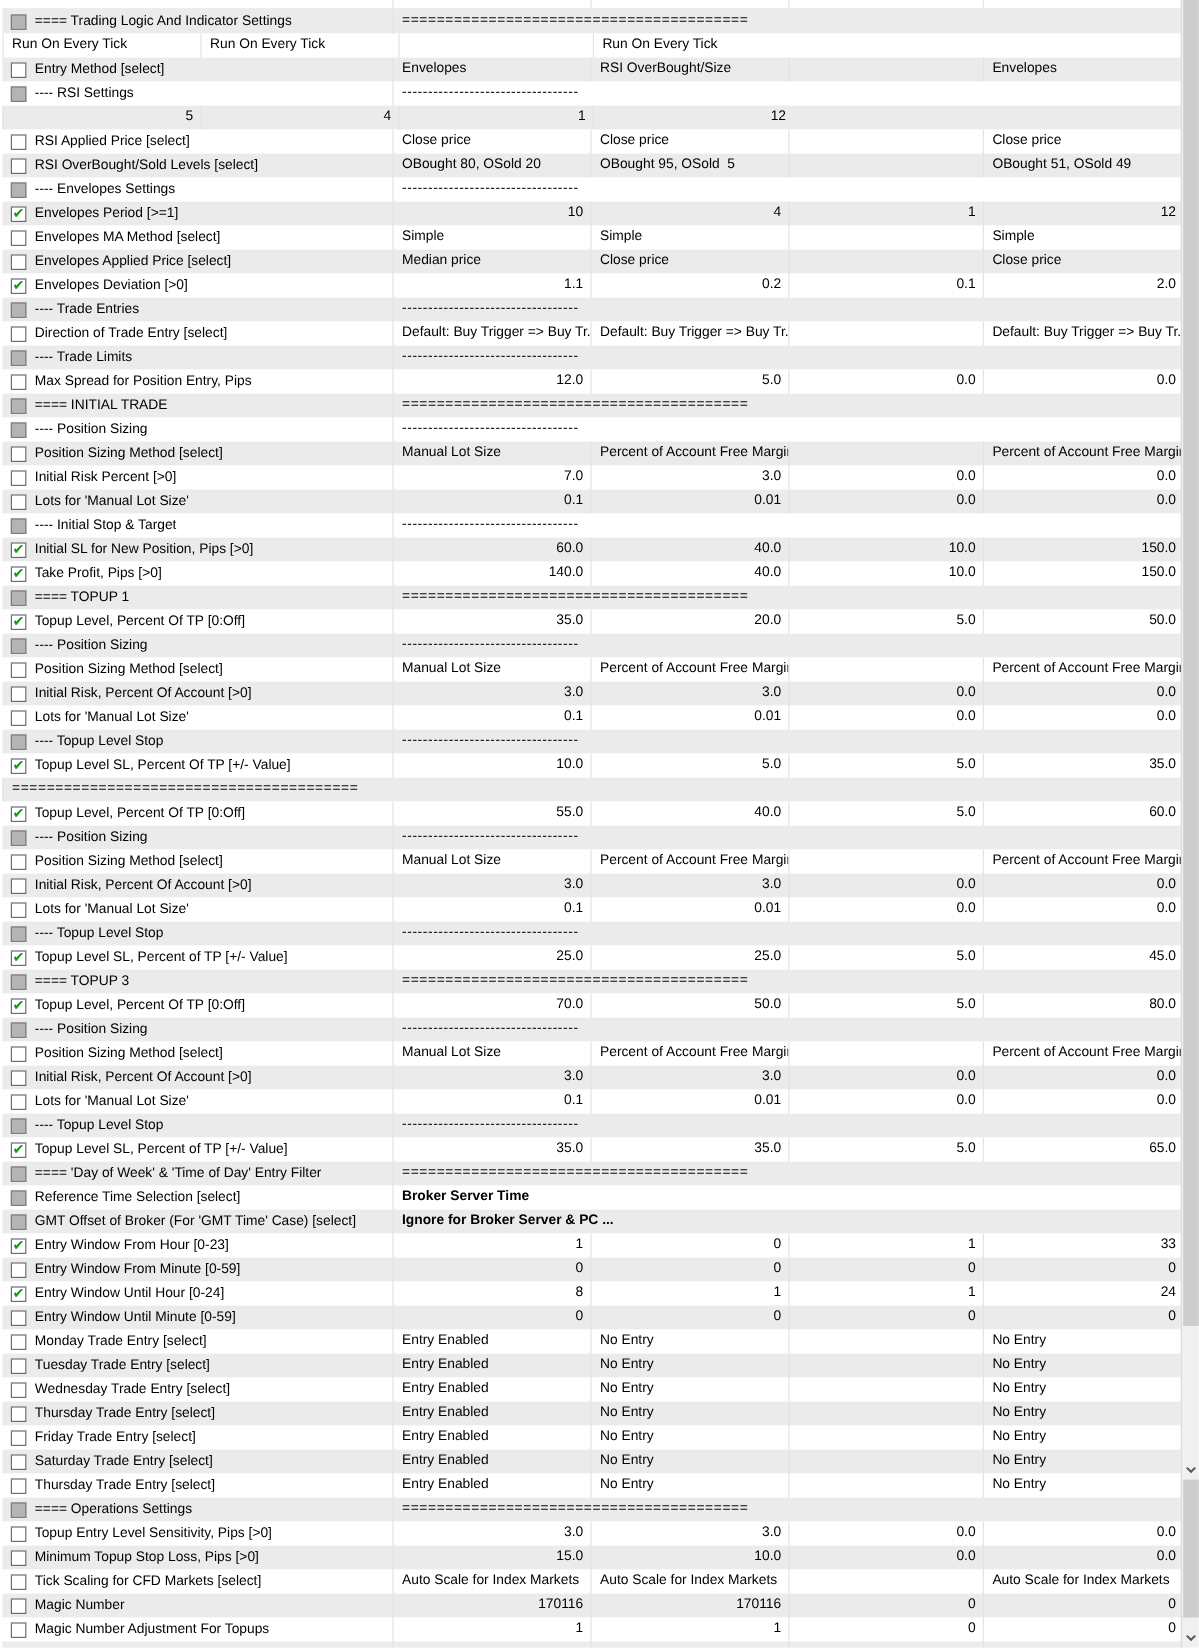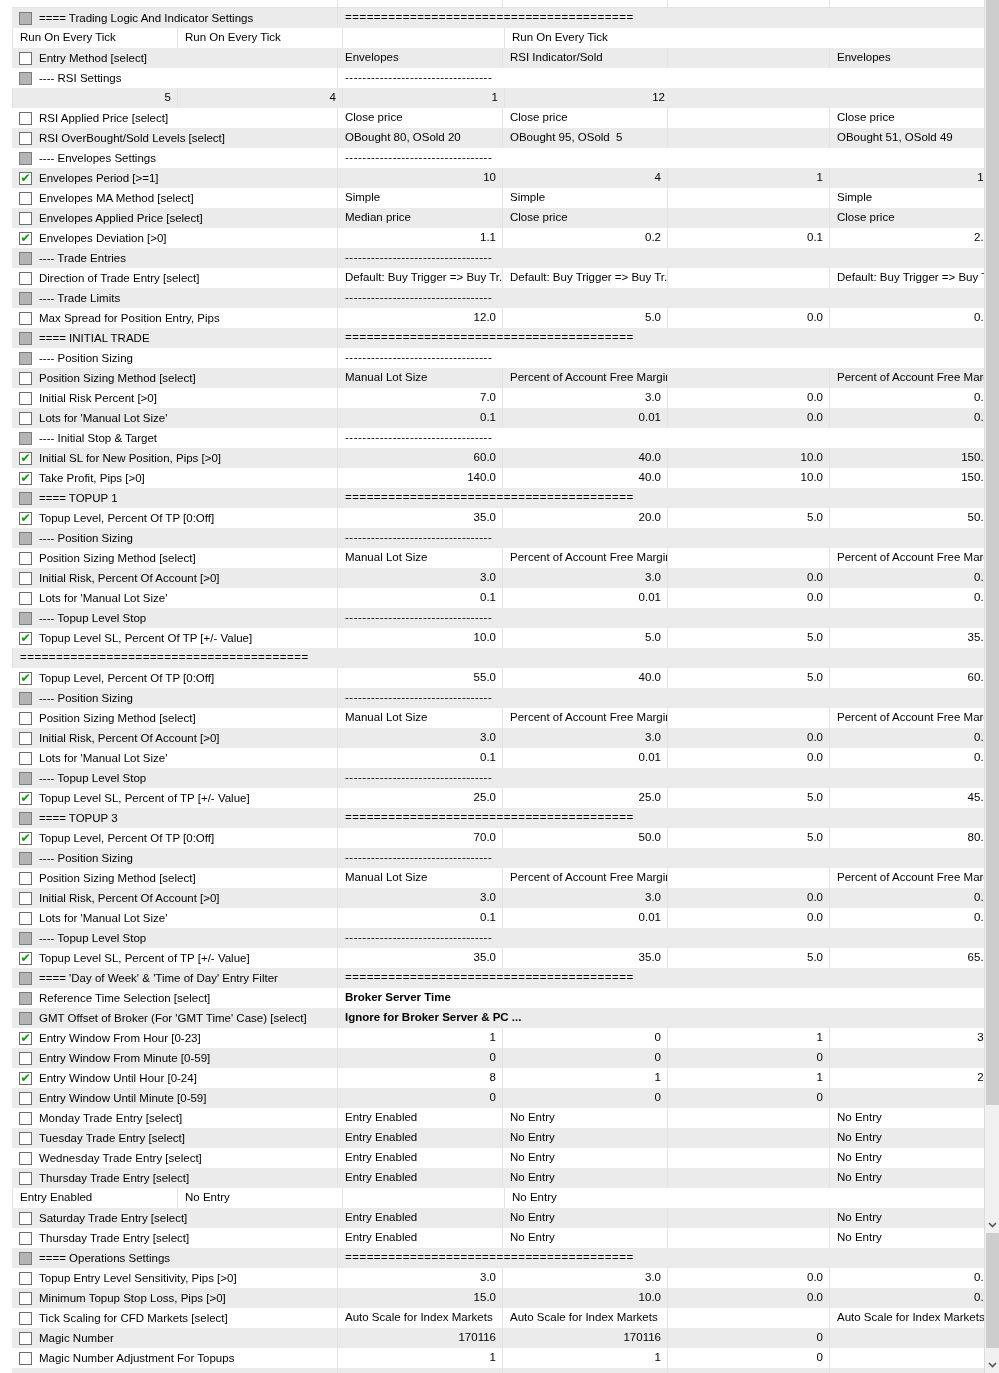--- a/index.html
+++ b/index.html
@@ -1,21 +1,21 @@
 <!DOCTYPE html>
 <html><head>
 <meta charset="utf-8">
 <style>
   html,body{margin:0;padding:0;}
   body{
     width:999px;height:1373px;overflow:hidden;position:relative;
     font-family:"Liberation Sans","DejaVu Sans",sans-serif;
     font-size:11.5px;color:#000;background:#fff;
   }
-  #table{position:absolute;left:12px;top:0;width:984px;}
+  #table{position:absolute;left:2px;top:0;width:984px;}
   .row{display:flex;height:20px;box-sizing:border-box;background:#fff;}
   .row.alt{background:#ebebeb;}
   .row.sliver-top{height:8px;border-bottom:1px solid #e2e2e2;}
   .row.sliver-bottom{height:5px;}
   .c{box-sizing:border-box;overflow:hidden;white-space:pre;line-height:19px;}
   .lc{width:325px;display:flex;align-items:center;}
   .cb{
     width:13px;height:13px;box-sizing:border-box;flex:none;
     border:1px solid #6d6d6d;background:#fff;margin-left:7px;
     font-size:12px;line-height:10px;text-align:center;overflow:visible;
@@ -56,21 +56,21 @@
     </div>
     <div class="row">
       <div class="c dc v">Run On Every Tick</div>
       <div class="c dc s">Run On Every Tick</div>
       <div class="c dc st"></div>
       <div class="c dc sp">Run On Every Tick</div>
     </div>
     <div class="row alt">
       <div class="c lc"><span class="cb off"></span><span class="lbl">Entry Method [select]</span></div>
       <div class="c dc v">Envelopes</div>
-      <div class="c dc s">RSI Indicator/Sold</div>
+      <div class="c dc s">RSI OverBought/Size</div>
       <div class="c dc st"></div>
       <div class="c dc sp">Envelopes</div>
     </div>
     <div class="row">
       <div class="c lc"><span class="cb gray"></span><span class="lbl">---- RSI Settings</span></div>
       <div class="c spanc">----------------------------------</div>
     </div>
     <div class="row alt">
       <div class="c dc v num">5</div>
       <div class="c dc s num">4</div>
@@ -394,20 +394,21 @@
       <div class="c dc sp">No Entry</div>
     </div>
     <div class="row alt">
       <div class="c lc"><span class="cb off"></span><span class="lbl">Thursday Trade Entry [select]</span></div>
       <div class="c dc v">Entry Enabled</div>
       <div class="c dc s">No Entry</div>
       <div class="c dc st"></div>
       <div class="c dc sp">No Entry</div>
     </div>
     <div class="row">
+      <div class="c lc"><span class="cb off"></span><span class="lbl">Friday Trade Entry [select]</span></div>
       <div class="c dc v">Entry Enabled</div>
       <div class="c dc s">No Entry</div>
       <div class="c dc st"></div>
       <div class="c dc sp">No Entry</div>
     </div>
     <div class="row alt">
       <div class="c lc"><span class="cb off"></span><span class="lbl">Saturday Trade Entry [select]</span></div>
       <div class="c dc v">Entry Enabled</div>
       <div class="c dc s">No Entry</div>
       <div class="c dc st"></div>

